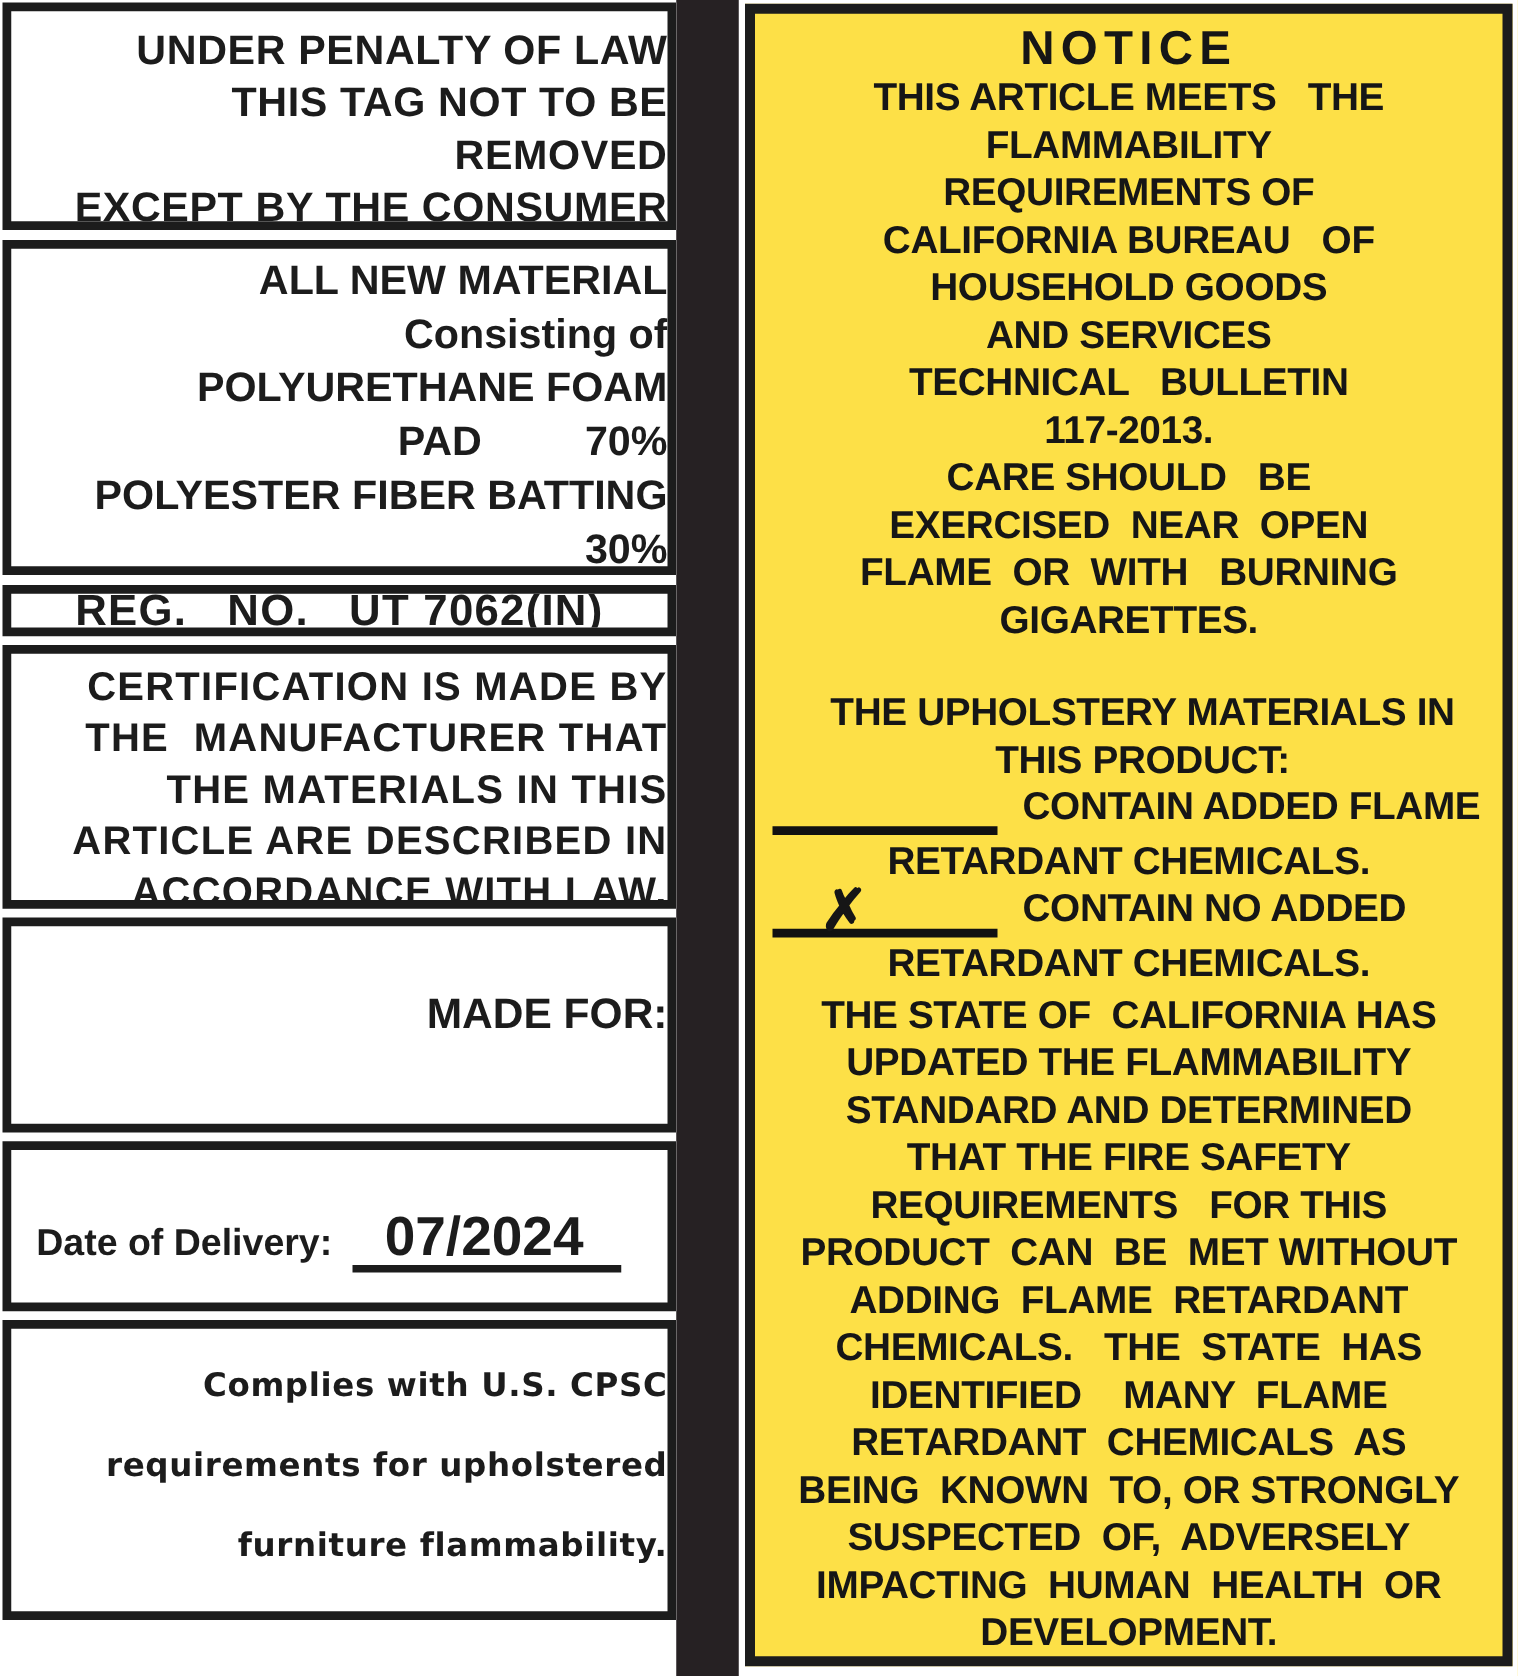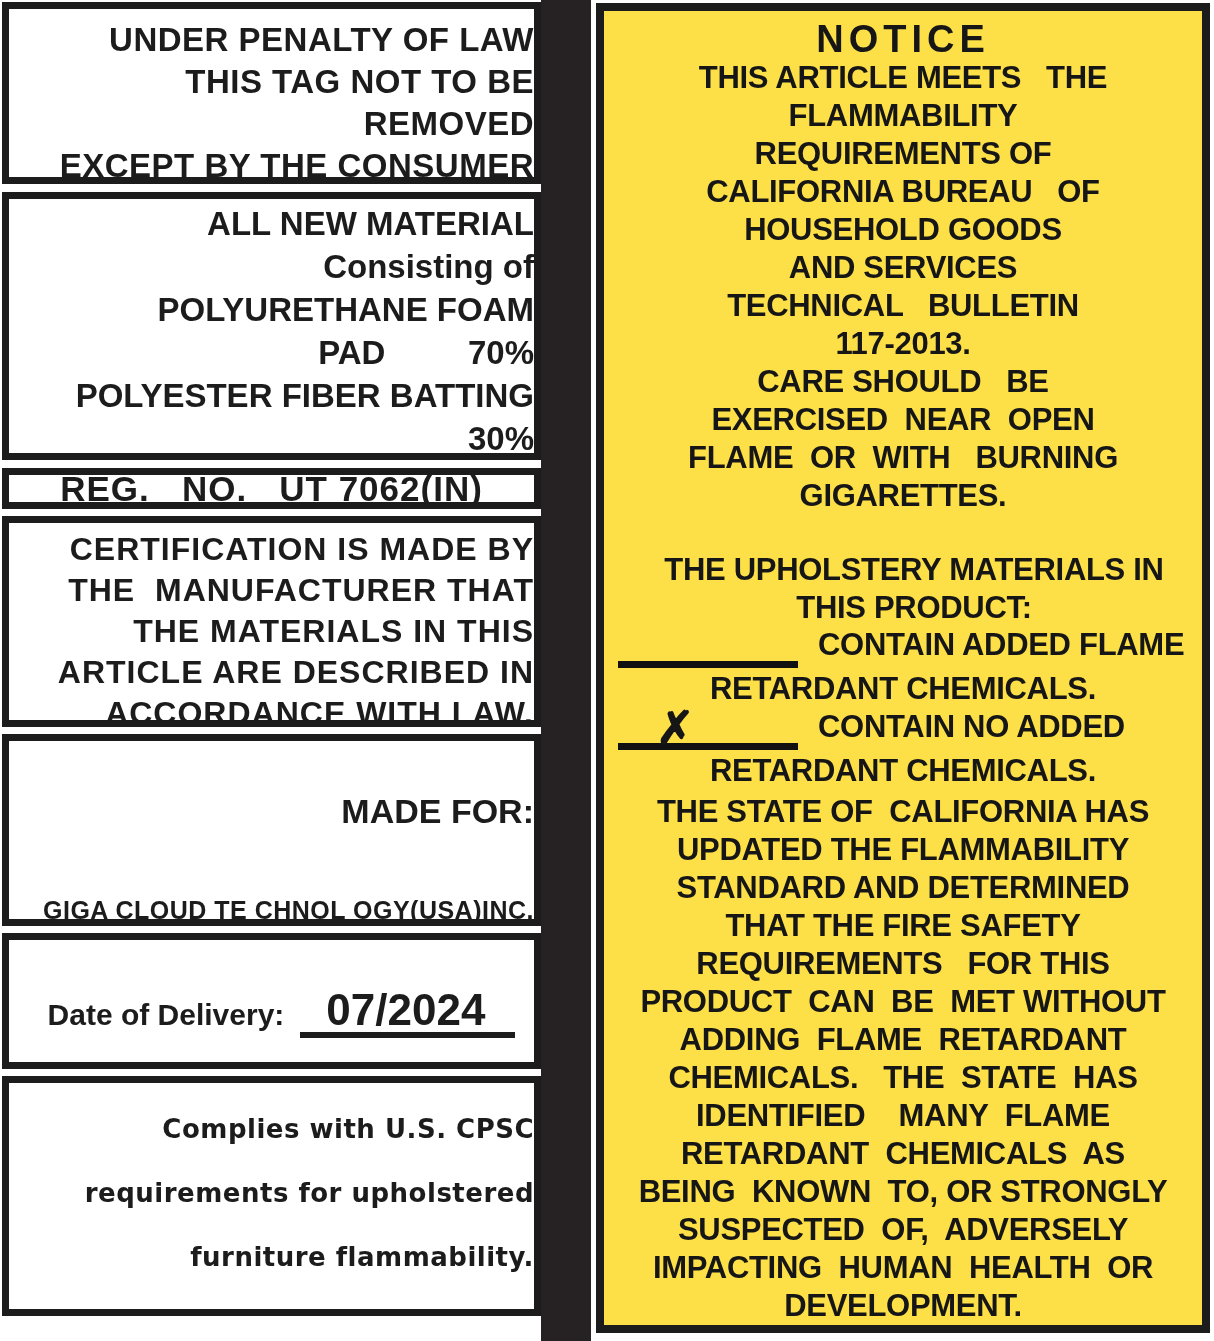--- a/index.html
+++ b/index.html
@@ -13,25 +13,25 @@
   .left-col { position:absolute; left:2px; top:2px; width:539px; }
   .box {
     box-sizing:border-box; background:#ffffff; border:7px solid #1c1c1c;
     color:#1c1c1c; font-weight:bold; text-align:right; white-space:pre-wrap;
     overflow:hidden;
   }
   .box-penalty { height:182px; font-size:33px; line-height:42px; padding-top:10px; letter-spacing:0.5px; }
   .box-material { margin-top:8px; height:268px; font-size:33px; line-height:43px; padding-top:3px; }
   .box-regno { margin-top:8px; height:41px; font-size:35px; line-height:38px; display:flex; align-items:center; justify-content:center; letter-spacing:1px; }
   .box-cert { margin-top:7px; height:211px; font-size:32px; line-height:41px; padding-top:6px; letter-spacing:1px; }
-  .box-madefor { margin-top:7px; height:192px; padding-top:14px; }
+  .box-madefor { margin-top:7px; height:172px; padding-top:14px; }
   .madefor-heading { font-size:34px; line-height:40px; }
   .madefor-company { margin-top:28px; font-size:25px; letter-spacing:0.5px; line-height:30px; }
   .box-delivery { margin-top:7px; height:136px; text-align:left; padding:14px 0 0 20px; }
-  .delivery-row { font-size:30px; line-height:40px; display:flex; align-items:baseline;justify-content:center; }
+  .delivery-row { font-size:30px; line-height:40px; display:flex; align-items:baseline; }
   .delivery-date { display:inline-block; border-bottom:6px solid #1c1c1c; padding:0 30px 2px 26px; margin-left:16px; font-size:44px; }
   .box-cpsc { margin-top:7px; height:240px; font-family:"DejaVu Sans",sans-serif; font-size:26px; line-height:64px; padding-top:14px; letter-spacing:0.5px; }
 
   
   .right-box {
     position:absolute; left:596px; top:3px; width:614px; height:1330px;
     box-sizing:border-box; background:#fde047; border:8px solid #1c1c1c;
     color:#161616; font-weight:bold; text-align:center;
   }
   .notice-title { margin-top:8px; font-size:38px; line-height:40px; letter-spacing:5px; }

